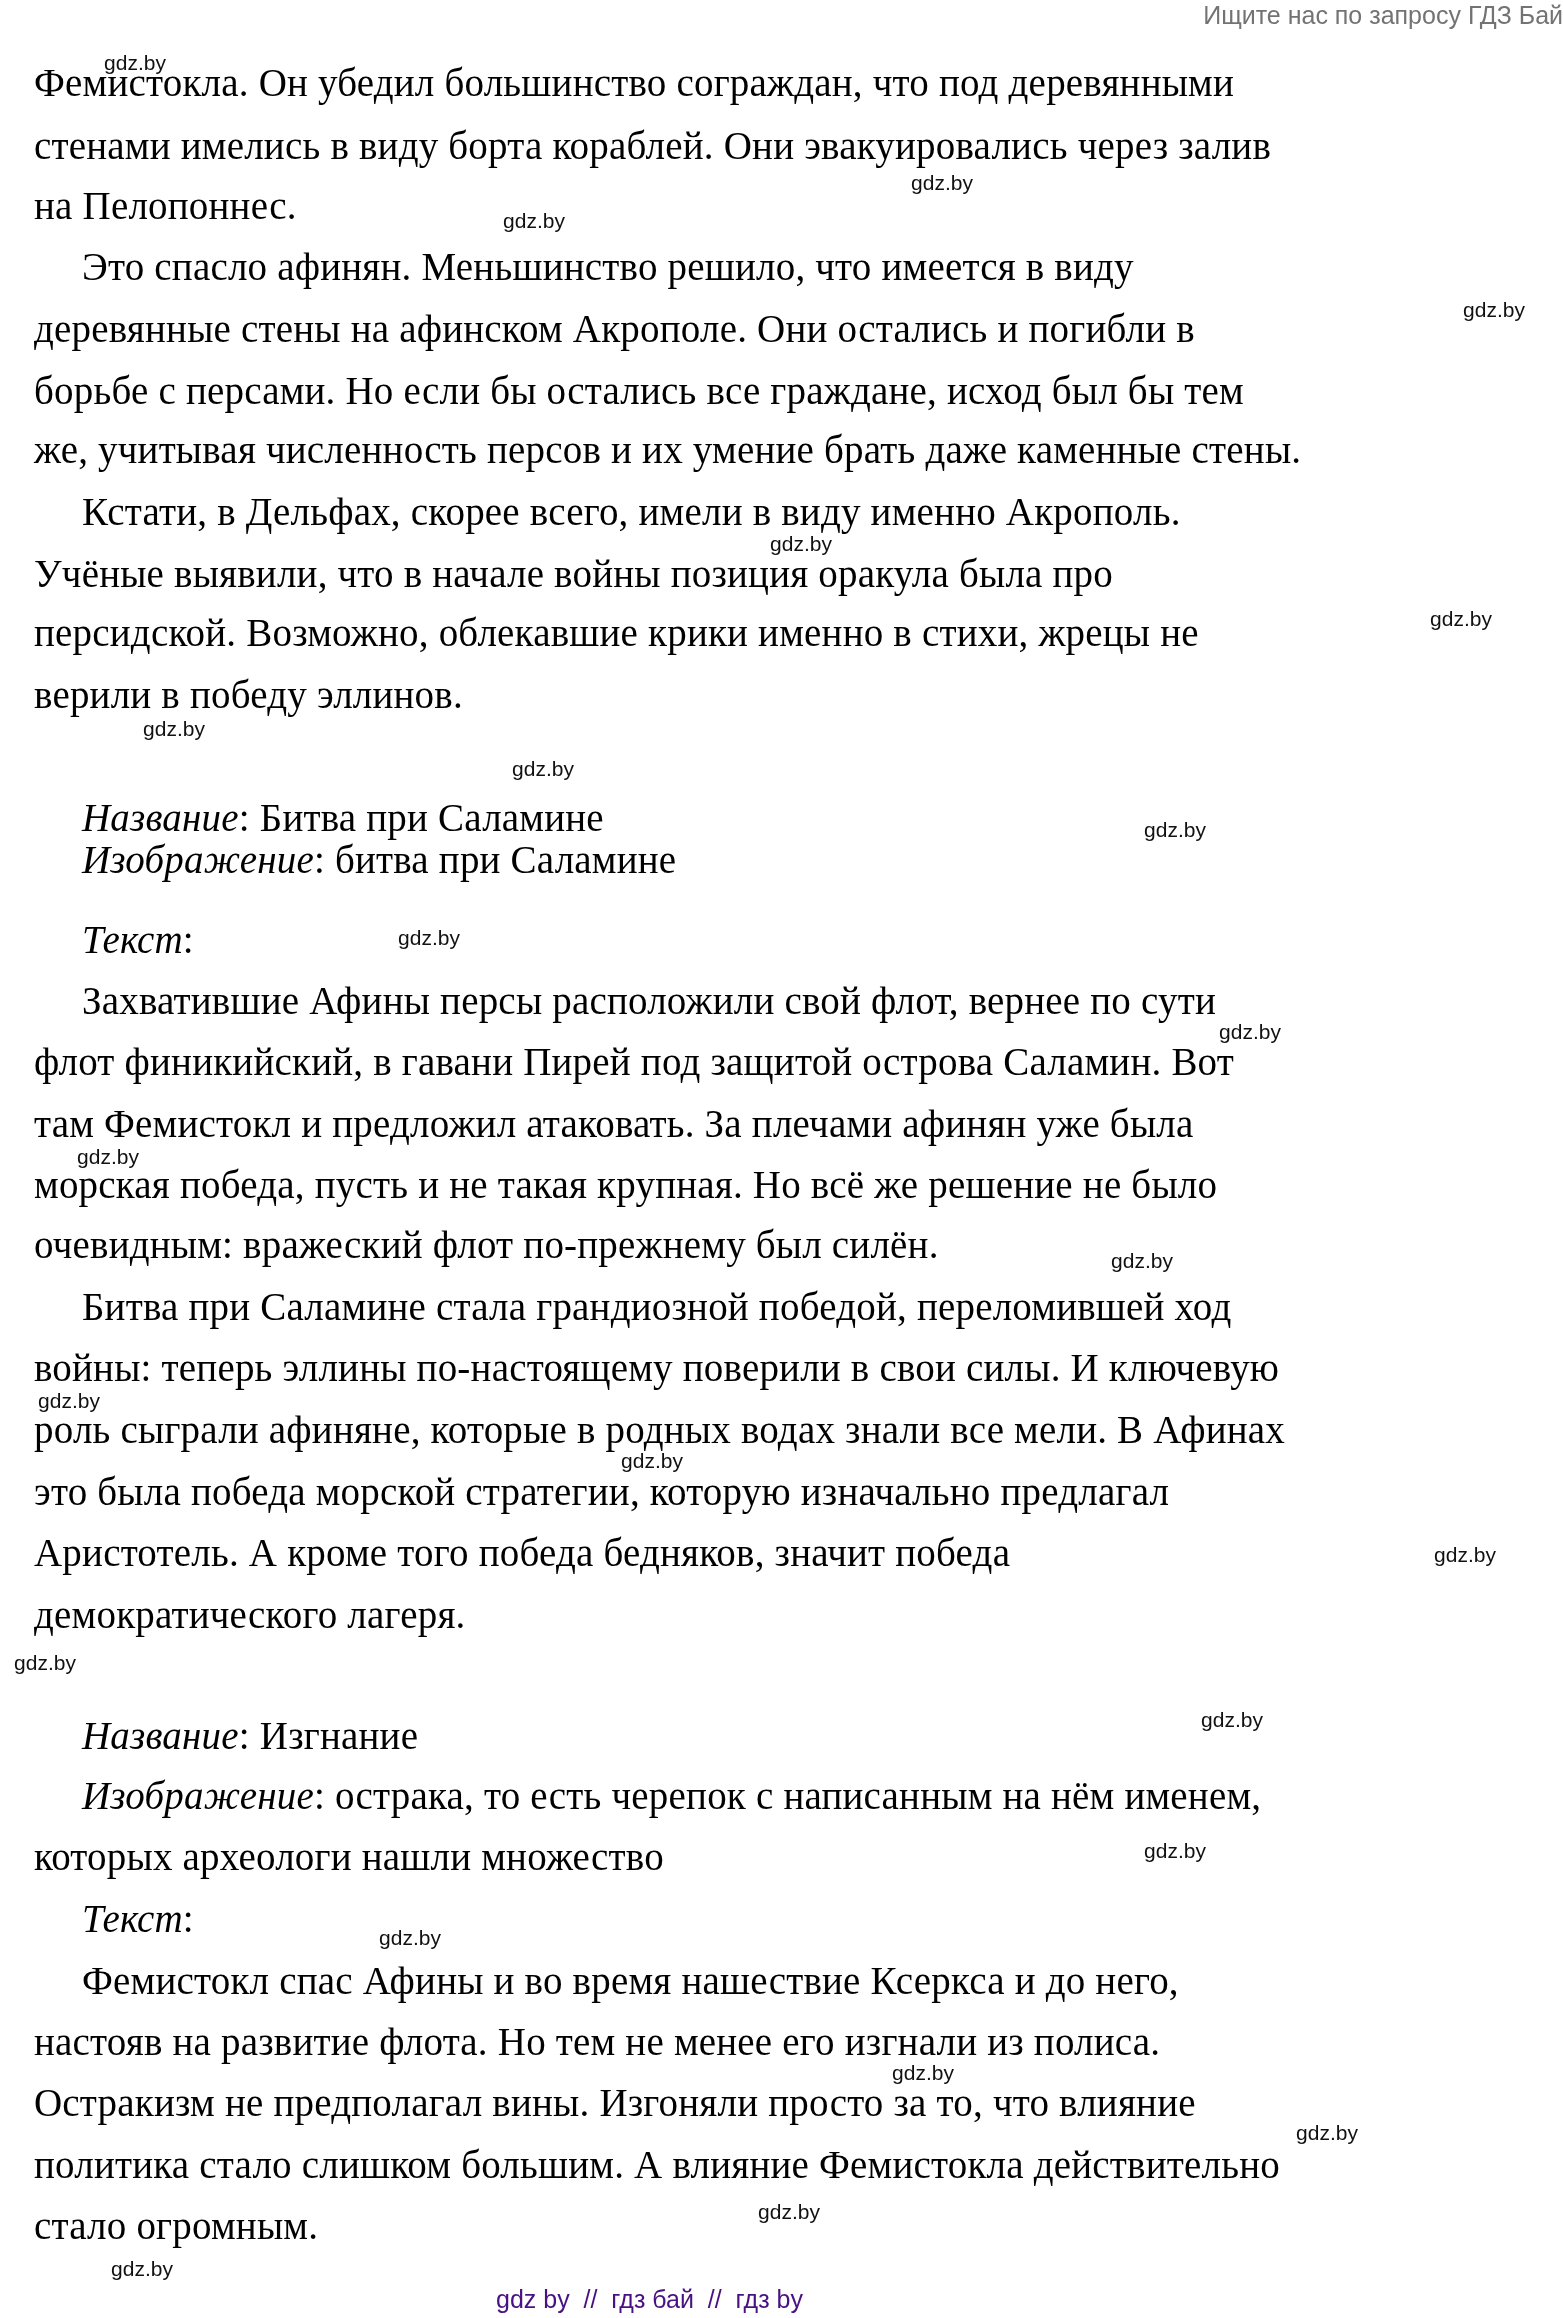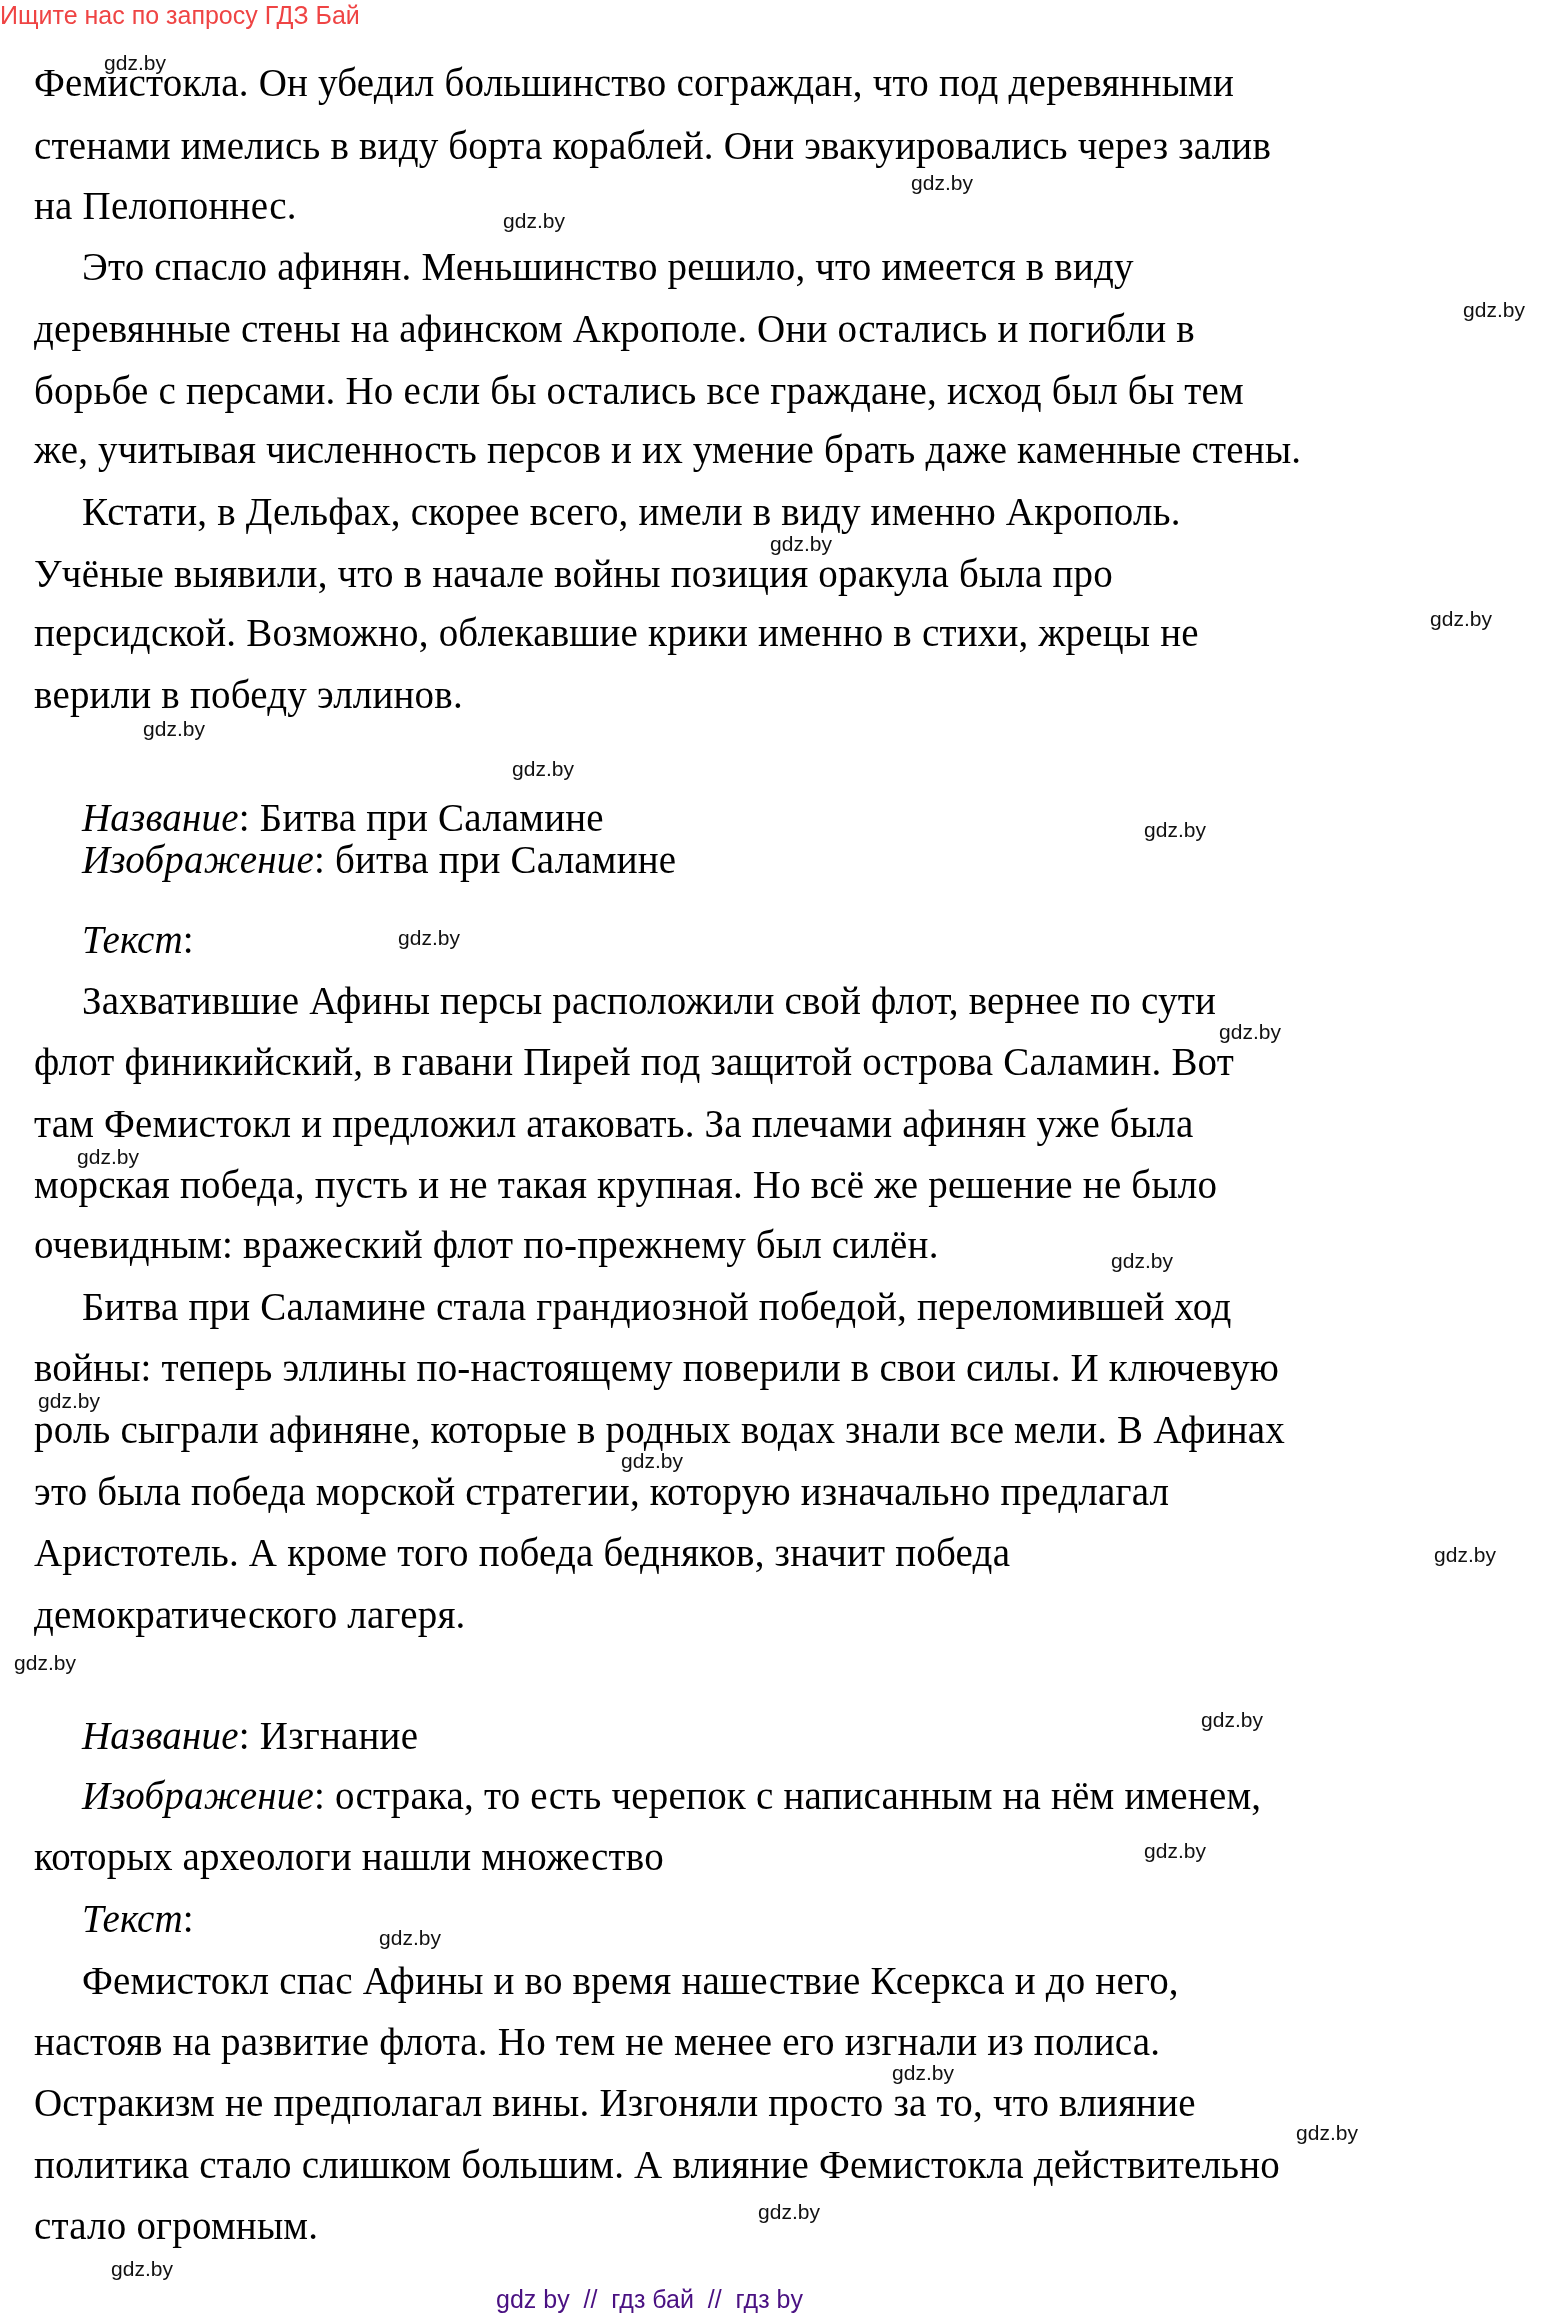--- a/index.html
+++ b/index.html
@@ -1,20 +1,20 @@
 <!DOCTYPE html>
 <html style="font-size:12.5px"><head>
 <meta charset="utf-8">
 <style>
   html, body { margin: 0; padding: 0; background: #ffffff; }
   body { width: 1563px; height: 2319px; position: relative; overflow: hidden; }
   .header {
     position: absolute; left: 0; top: 0; width: 1563px; height: 31px;
-    text-align: left; font-family: "Liberation Sans", sans-serif;
-    font-size: 25px; line-height: 30px; color: #ef4444;
+    text-align: right; font-family: "Liberation Sans", sans-serif;
+    font-size: 25px; line-height: 30px; color: #737373;
   }
   .line {
     position: absolute; left: 34px; white-space: nowrap;
     font-family: "Liberation Serif", serif; font-size: 39px;
     line-height: 47px; color: #000000; letter-spacing: 0.2px;
   }
   .line.indent { left: 82px; }
   .label-italic { font-style: italic; }
   .wm {
     position: absolute; font-family: "Liberation Sans", sans-serif;

